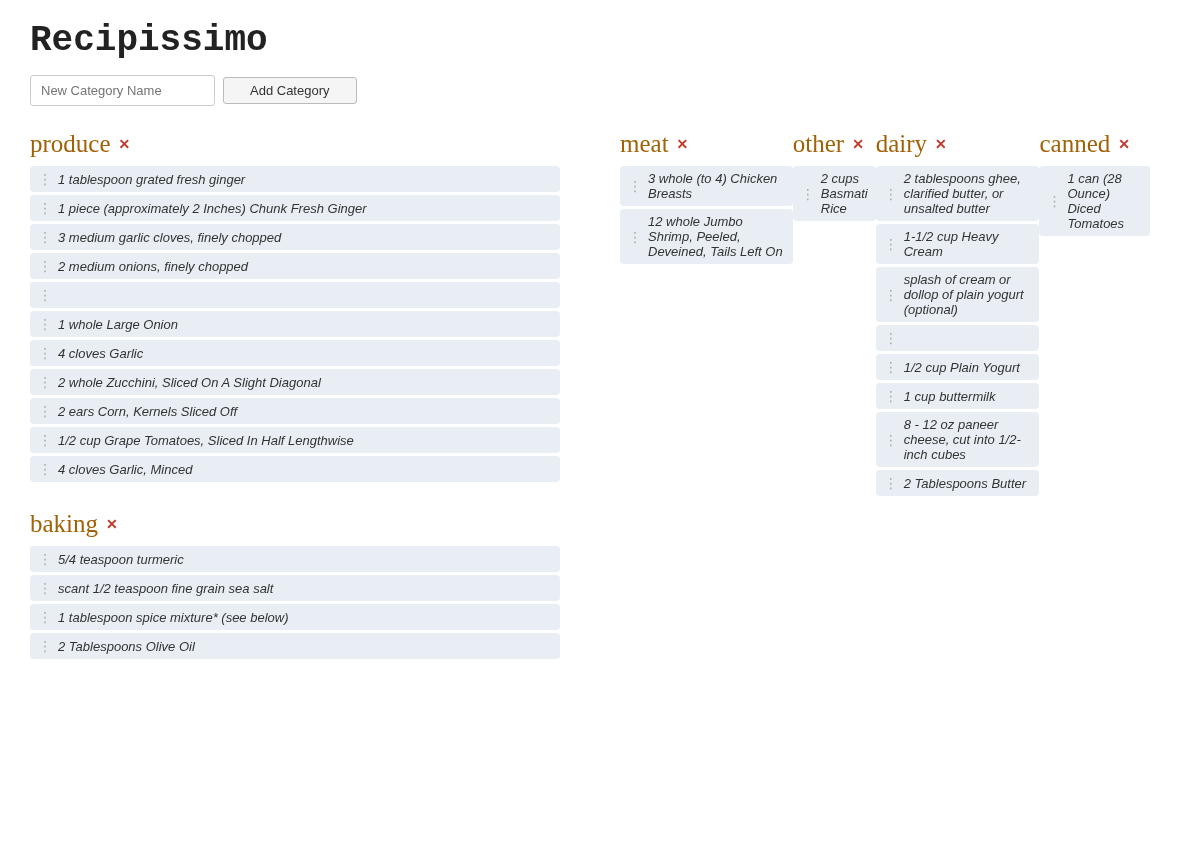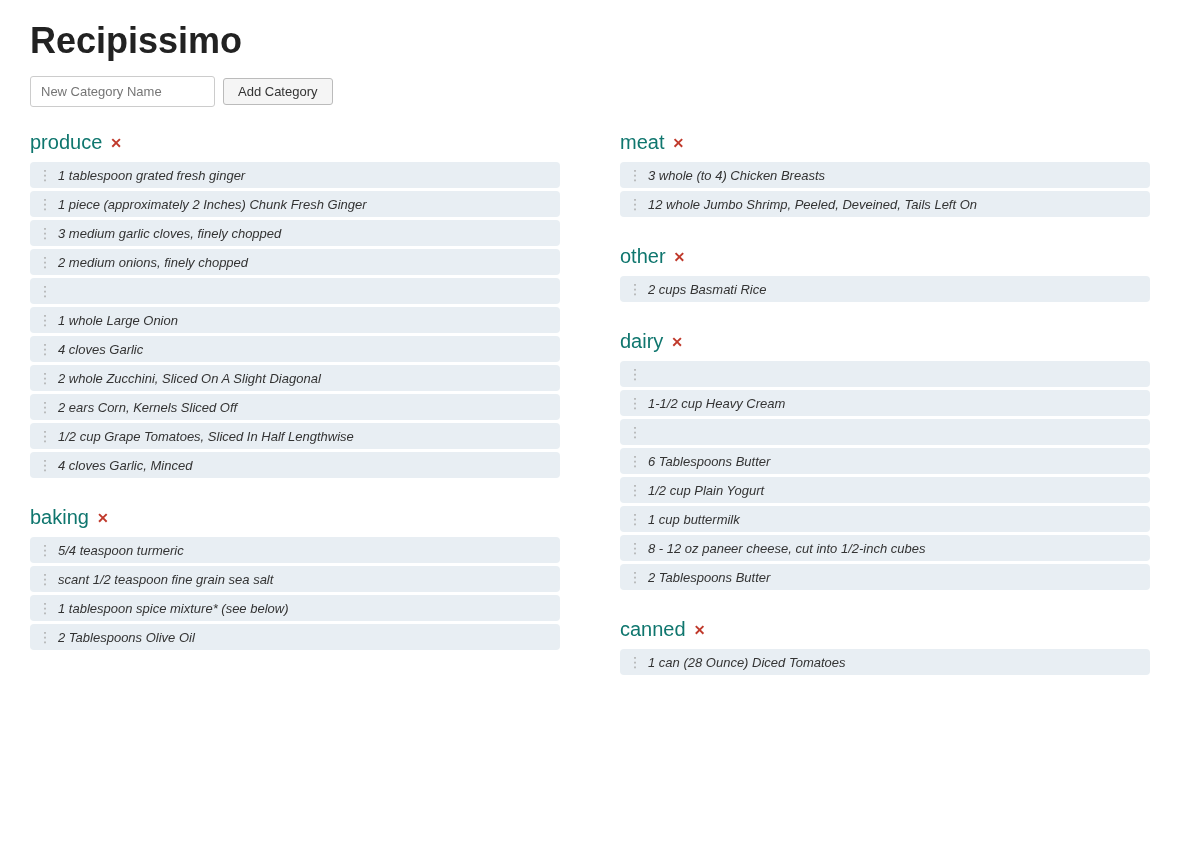--- a/index.html
+++ b/index.html
@@ -8,38 +8,39 @@
       font-size: 14px;
       background: #fff;
       color: #333;
       padding: 20px 30px;
     }
     h1 {
       font-size: 36px;
       font-weight: bold;
       color: #222;
       margin-bottom: 14px;
+      font-family: Liberation Mono, monospace;
     }
     .top-bar {
       display: flex;
       align-items: center;
       gap: 8px;
       margin-bottom: 24px;
     }
     .new-category-input {
       border: 1px solid #ccc;
       padding: 7px 10px;
       font-size: 13px;
       color: #aaa;
       width: 185px;
       border-radius: 3px;
       background: #fff;
     }
     .add-category-btn {
-      padding: 5px 14px;
+      padding: 5px 26px;
       font-size: 13px;
       border: 1px solid #bbb;
       background: #f5f5f5;
       border-radius: 3px;
       cursor: pointer;
       color: #333;
     }
 
     .categories-grid {
       display: grid;
@@ -49,23 +50,24 @@
     .category-section {
       margin-bottom: 28px;
     }
     .category-header {
       display: flex;
       align-items: center;
       gap: 8px;
       margin-bottom: 8px;
     }
     .category-title {
-      font-size: 20px;
+      font-size: 25px;
       font-weight: normal;
-      color: #0f766e;
+      color: #a16207;
+      font-family: Liberation Serif, serif;
     }
     .delete-icon {
       color: #c0392b;
       font-size: 14px;
       cursor: pointer;
       font-weight: bold;
       line-height: 1;
     }
     .ingredient-list {
       list-style: none;
@@ -176,21 +178,21 @@
             <span class="drag-handle">⋮</span>
             <span class="ingredient-text">1 tablespoon spice mixture* (see below)</span>
           </li>
           <li class="ingredient-item">
             <span class="drag-handle">⋮</span>
             <span class="ingredient-text">2 Tablespoons Olive Oil</span>
           </li>
         </ul>
       </div>
     </div>
-    <div style="display: flex; flex-direction: column;">
+    <div style="display: flex; flex-direction: row;">
       <div class="category-section">
         <div class="category-header">
           <span class="category-title">meat</span>
           <span class="delete-icon">✕</span>
         </div>
         <ul class="ingredient-list">
           <li class="ingredient-item">
             <span class="drag-handle">⋮</span>
             <span class="ingredient-text">3 whole (to 4) Chicken Breasts</span>
           </li>
@@ -213,31 +215,32 @@
         </ul>
       </div>
       <div class="category-section">
         <div class="category-header">
           <span class="category-title">dairy</span>
           <span class="delete-icon">✕</span>
         </div>
         <ul class="ingredient-list">
           <li class="ingredient-item">
             <span class="drag-handle">⋮</span>
+            <span class="ingredient-text">2 tablespoons ghee, clarified butter, or unsalted butter</span>
           </li>
           <li class="ingredient-item">
             <span class="drag-handle">⋮</span>
             <span class="ingredient-text">1-1/2 cup Heavy Cream</span>
           </li>
           <li class="ingredient-item">
             <span class="drag-handle">⋮</span>
-          </li>
-          <li class="ingredient-item">
-            <span class="drag-handle">⋮</span>
-            <span class="ingredient-text">6 Tablespoons Butter</span>
+            <span class="ingredient-text">splash of cream or dollop of plain yogurt (optional)</span>
+          </li>
+          <li class="ingredient-item">
+            <span class="drag-handle">⋮</span>
           </li>
           <li class="ingredient-item">
             <span class="drag-handle">⋮</span>
             <span class="ingredient-text">1/2 cup Plain Yogurt</span>
           </li>
           <li class="ingredient-item">
             <span class="drag-handle">⋮</span>
             <span class="ingredient-text">1 cup buttermilk</span>
           </li>
           <li class="ingredient-item">

